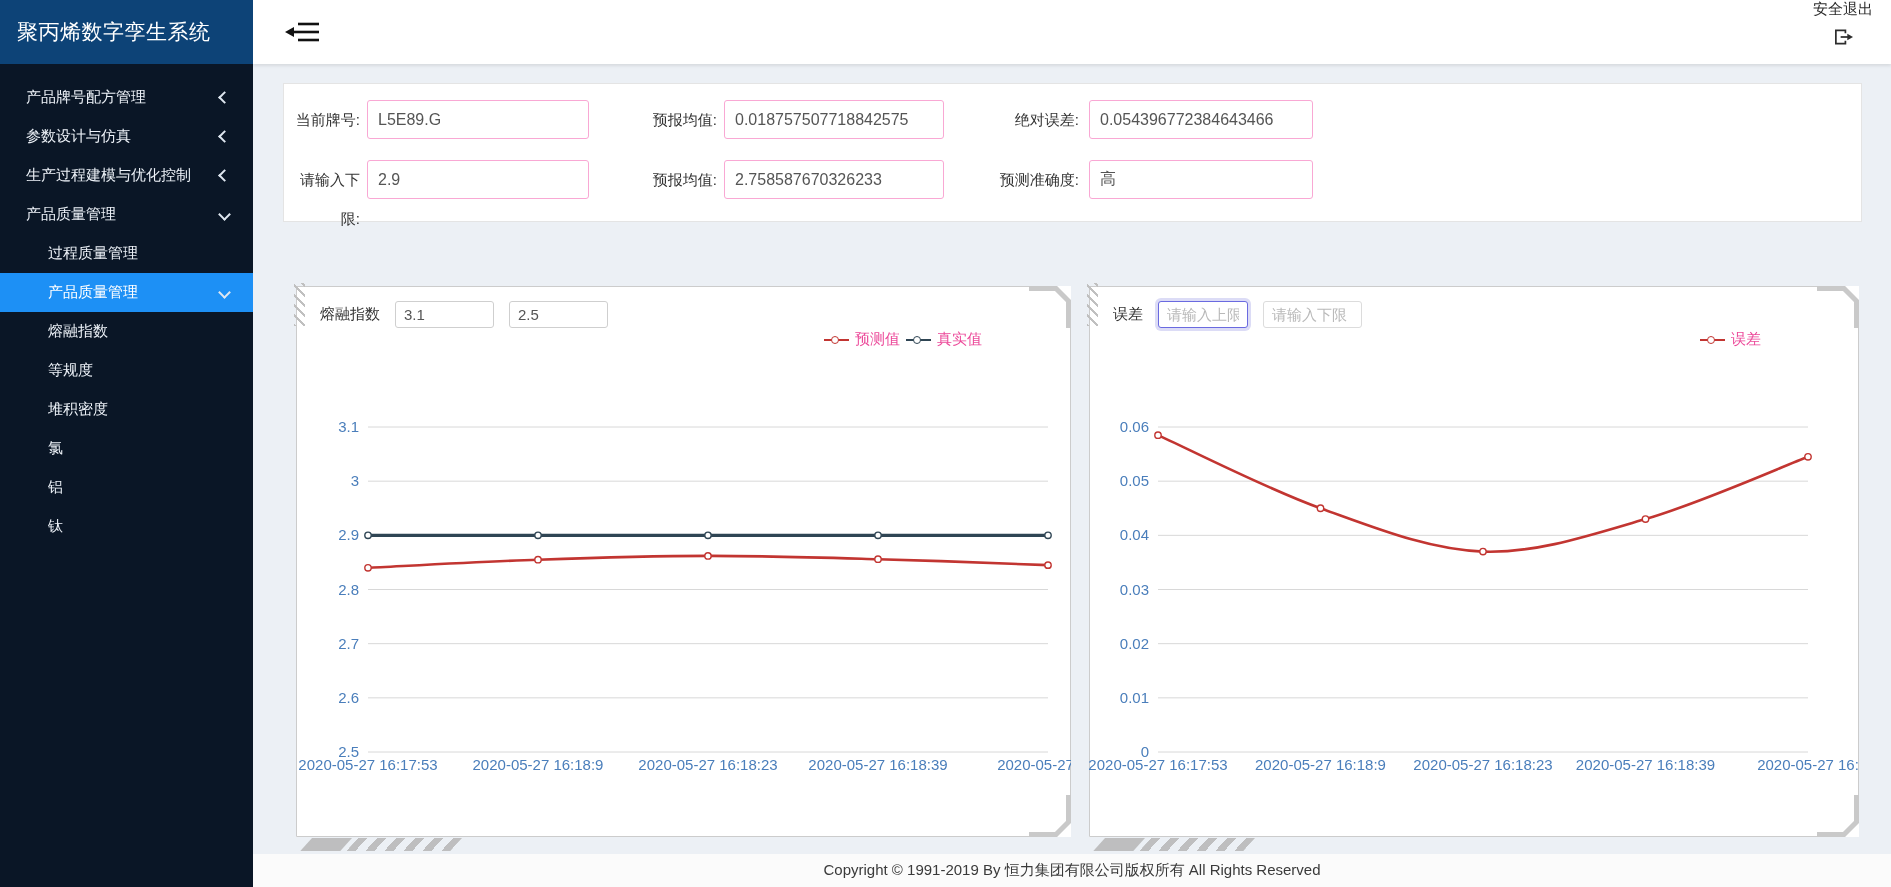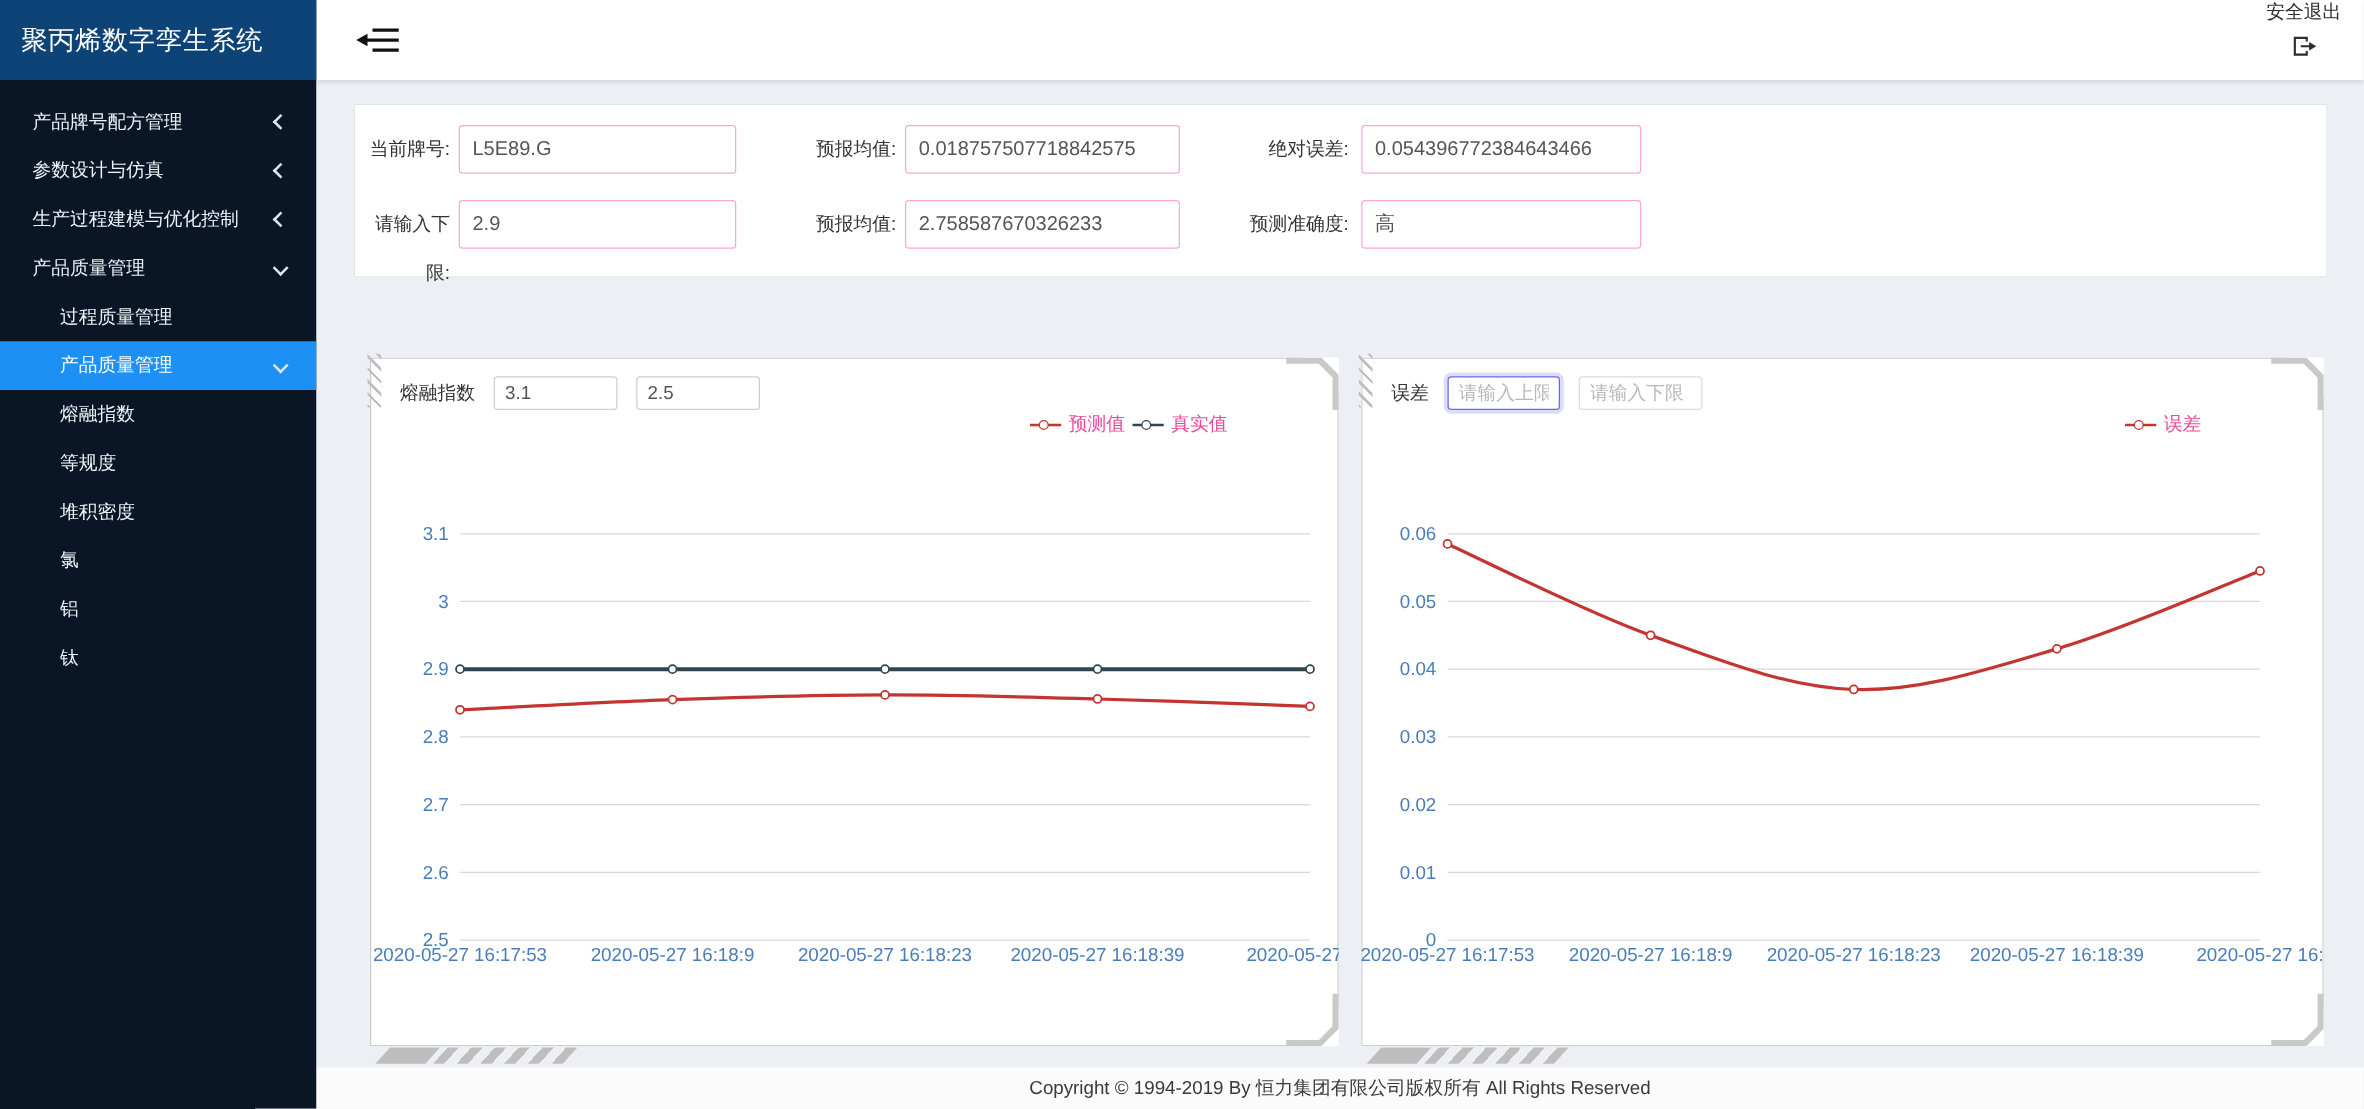--- a/index.html
+++ b/index.html
@@ -274,14 +274,14 @@
   <div class="xlabels" id="xl1">
       <span style="left: 69px;">2020-05-27 16:17:53</span>
       <span style="left: 231.5px;">2020-05-27 16:18:9</span>
       <span style="left: 394px;">2020-05-27 16:18:23</span>
       <span style="left: 556.5px;">2020-05-27 16:18:39</span>
       <span style="left: 719px;">2020-05-27 16:</span>
     </div>
 </section>
 
 <footer class="footer">
-  <span>Copyright © 1994-2019 By 恒力集团有限公司版权所有 All Rights Reserved</span>
+  <span>Copyright © 1991-2019 By 恒力集团有限公司版权所有 All Rights Reserved</span>
 </footer>
 
 </body></html>

